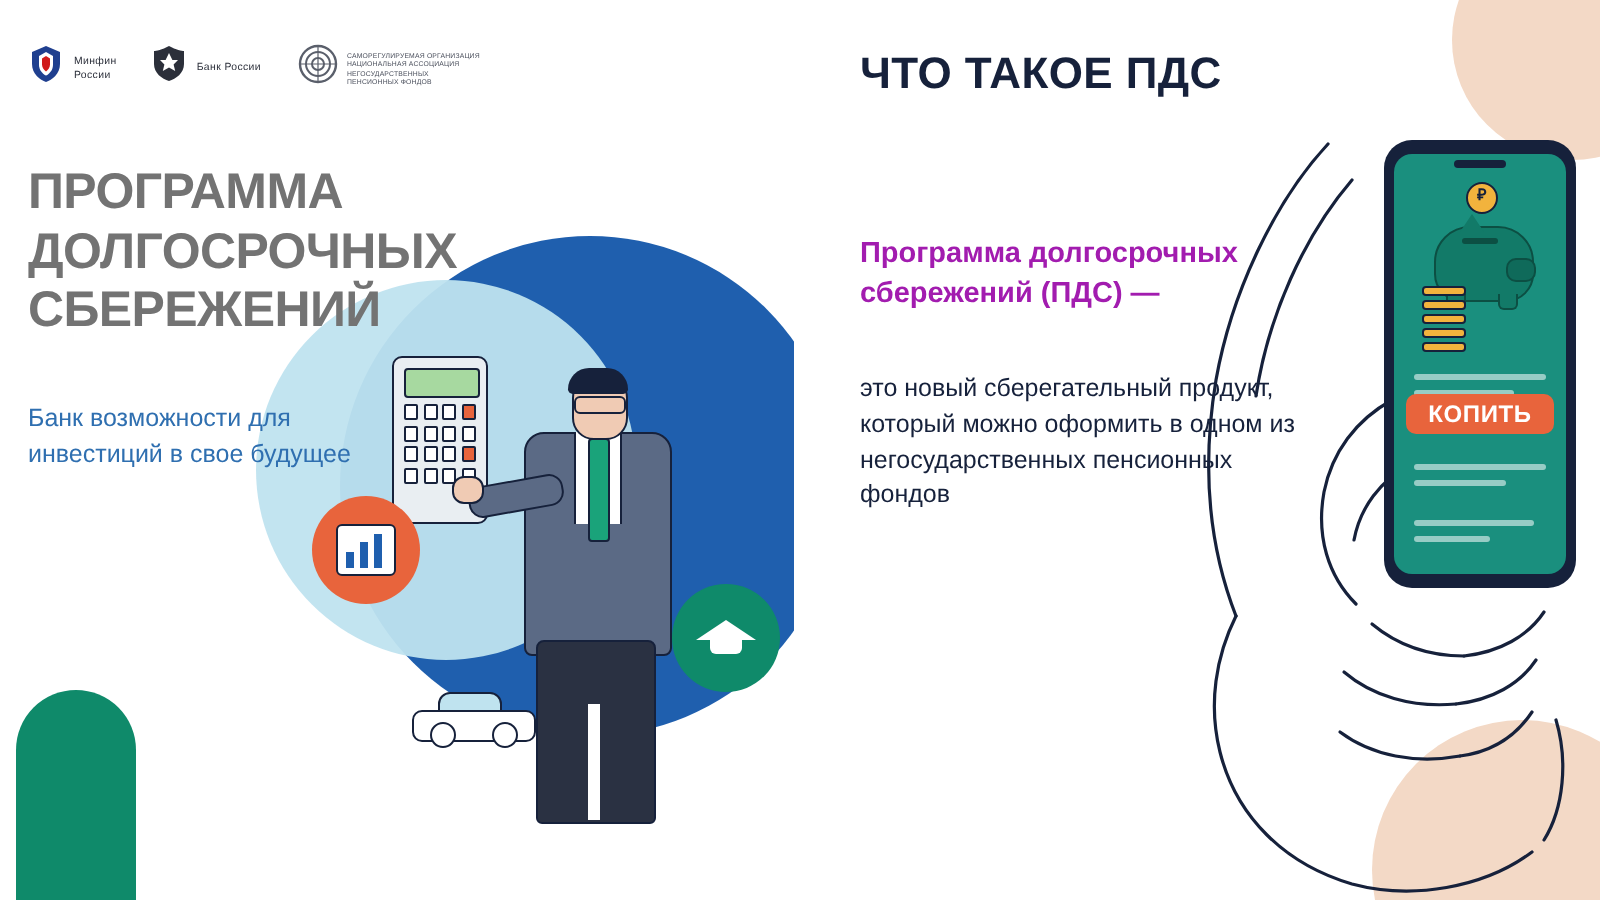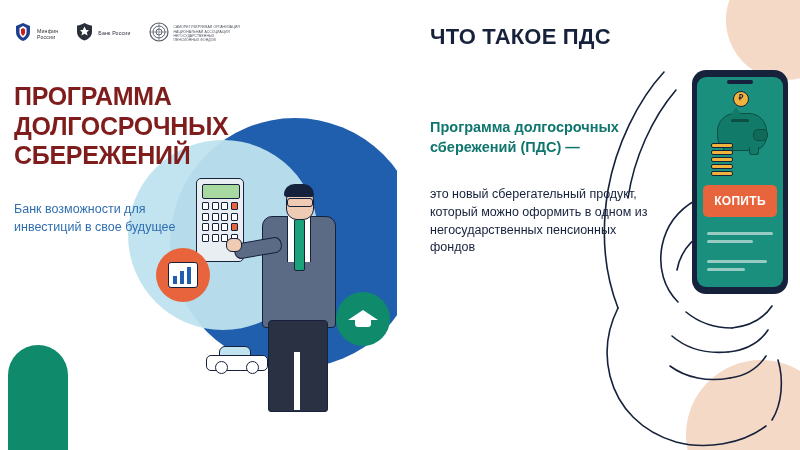--- a/index.html
+++ b/index.html
@@ -57,21 +57,21 @@
   }
 
   .poster-title {
     position: absolute;
     left: 14px;
     top: 82px;
     width: 250px;
     font-size: 25px;
     font-weight: bold;
     line-height: 1.18;
-    color: #7f1d1d;
+    color: #737373;
     letter-spacing: -0.3px;
   }
   .poster-sub {
     position: absolute;
     left: 14px;
     top: 200px;
     width: 180px;
     font-size: 12.5px;
     line-height: 1.45;
     color: #2f6fb0;
@@ -392,21 +392,21 @@
     letter-spacing: 0.2px;
   }
   .lead {
     position: absolute;
     left: 14px;
     top: 118px;
     width: 232px;
     font-size: 14.5px;
     font-weight: bold;
     line-height: 1.35;
-    color: #0f766e;
+    color: #a21caf;
   }
   .body-text {
     position: absolute;
     left: 14px;
     top: 186px;
     width: 225px;
     font-size: 12.5px;
     line-height: 1.42;
     color: #16213b;
   }
@@ -528,21 +528,21 @@
     margin-bottom: 2px;
     background: #f2b33d;
     border: 1px solid #16213b;
     border-radius: 2px;
   }
   .cta {
     position: absolute;
     left: 6px;
     bottom: 70px;
     width: 74px;
-    height: 32px;
+    height: 20px;
     background: #e8643c;
     border-radius: 5px;
     color: #ffffff;
     font-size: 12px;
     font-weight: bold;
     display: flex;
     align-items: center;
     justify-content: center;
     letter-spacing: 0.3px;
   }

